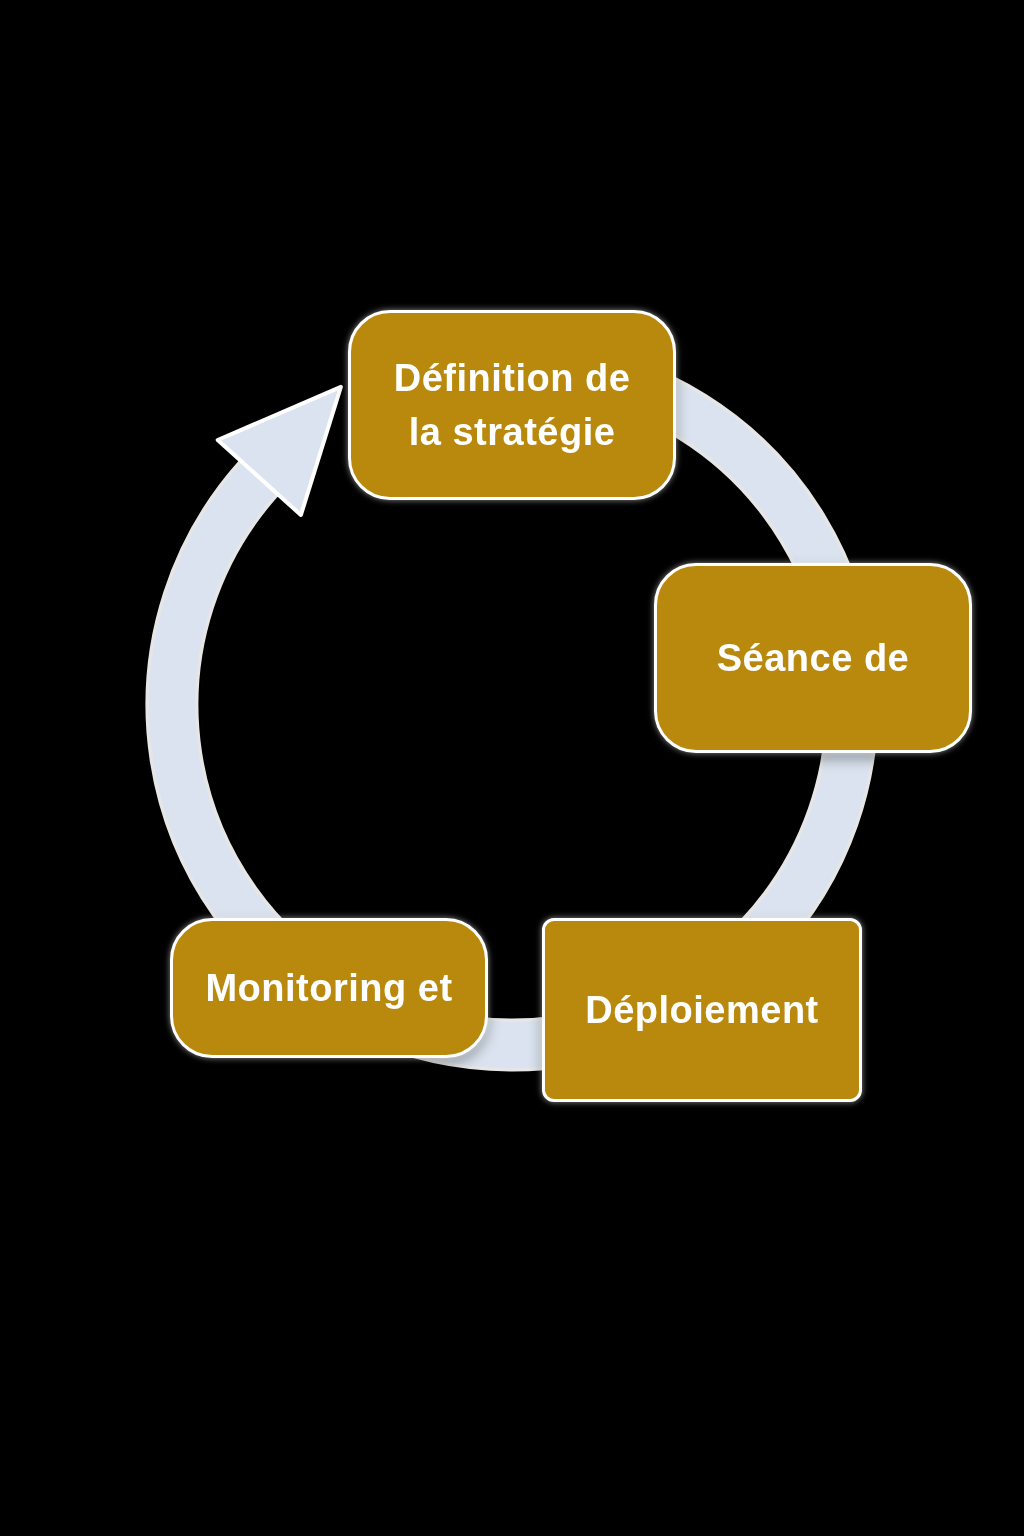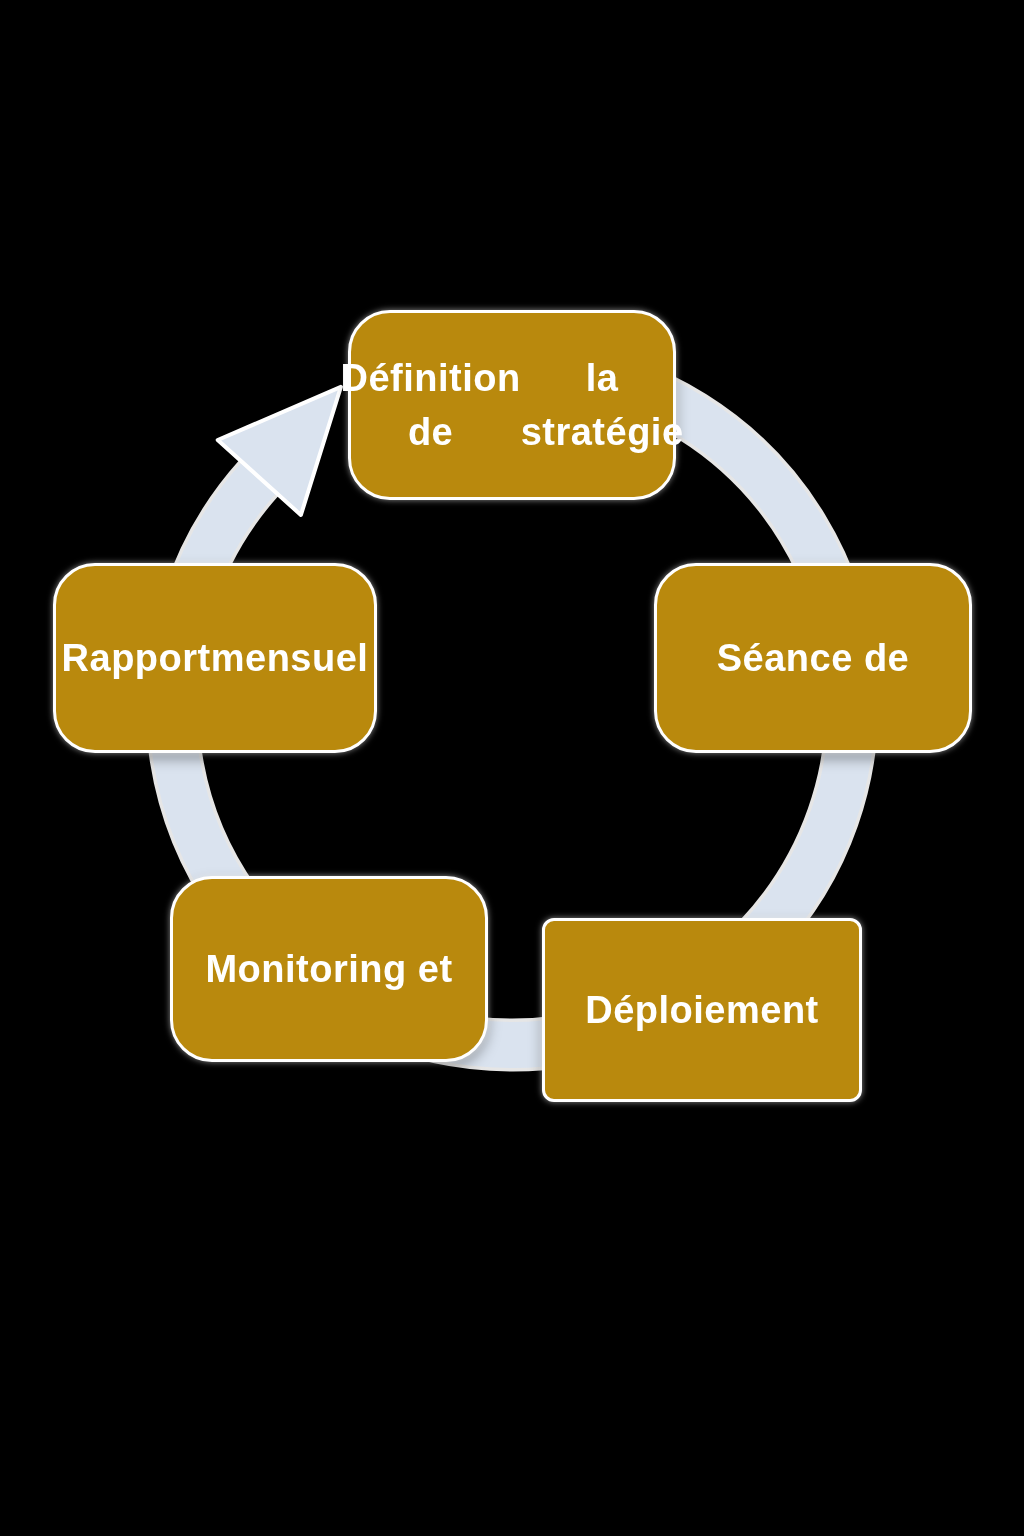--- a/index.html
+++ b/index.html
@@ -44,41 +44,41 @@
   }
   .arrowhead {
     fill: var(--arrow-fill);
     stroke: var(--arrow-halo);
     stroke-width: 4;
     stroke-linejoin: round;
   }
   .step-box {
     position: absolute;
     display: flex;
-    flex-direction: row;
+    flex-direction: column;
     align-items: center;
     justify-content: center;
     background: var(--box-fill);
     border: 3px solid var(--box-border);
     border-radius: 42px;
     box-shadow: 0 0 6px rgba(255,255,255,0.55), 0 6px 14px rgba(0,0,0,0.35);
     text-align: center;
   }
   .step-box span {
     display: block;
     color: var(--text-color);
     font-size: 38px;
     font-weight: 700;
     line-height: 54px;
     letter-spacing: 0.5px;
   }
   .pos-top          { left: 348px; top: 310px; width: 328px; height: 190px; }
   .pos-right        { left: 654px; top: 563px; width: 318px; height: 190px; }
   .pos-bottom-right { left: 542px; top: 918px; width: 320px; height: 184px; border-radius: 12px; }
-  .pos-bottom-left  { left: 170px; top: 876px; width: 318px; height: 186px; }
+  .pos-bottom-left  { left: 170px; top: 918px; width: 318px; height: 140px; }
   .pos-left         { left:  53px; top: 563px; width: 324px; height: 190px; }
 </style>
 </head>
 <body>
 
 <div class="canvas">
 
   <svg class="cycle-svg" viewBox="0 0 1024 1536" aria-hidden="true">
     <path class="arc-halo" d="M 559.3 368.3 A 340 340 0 1 1 259.3 477.5"></path>
     <path class="arc-main" d="M 559.3 368.3 A 340 340 0 1 1 259.3 477.5"></path>
@@ -95,18 +95,14 @@
   </div>
 
   <div class="step-box pos-bottom-right">
     <span>Déploiement</span>
   </div>
 
   <div class="step-box pos-bottom-left">
     <span>Monitoring et</span>
   </div>
 
-  <div class="step-box pos-left">
-    <span>Rapport</span>
-    <span>mensuel</span>
-  </div>
 
 </div>
 
 </body></html>

